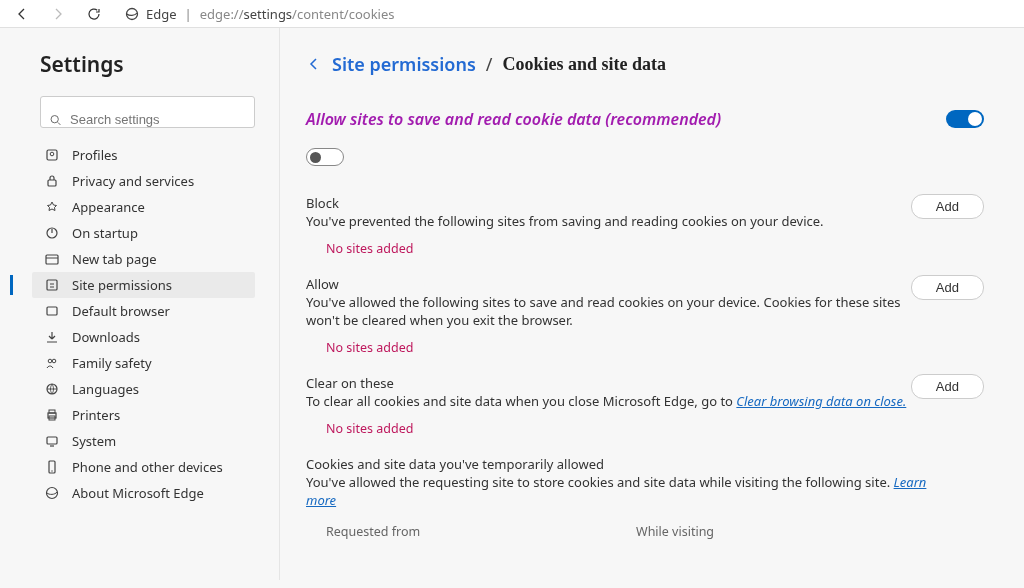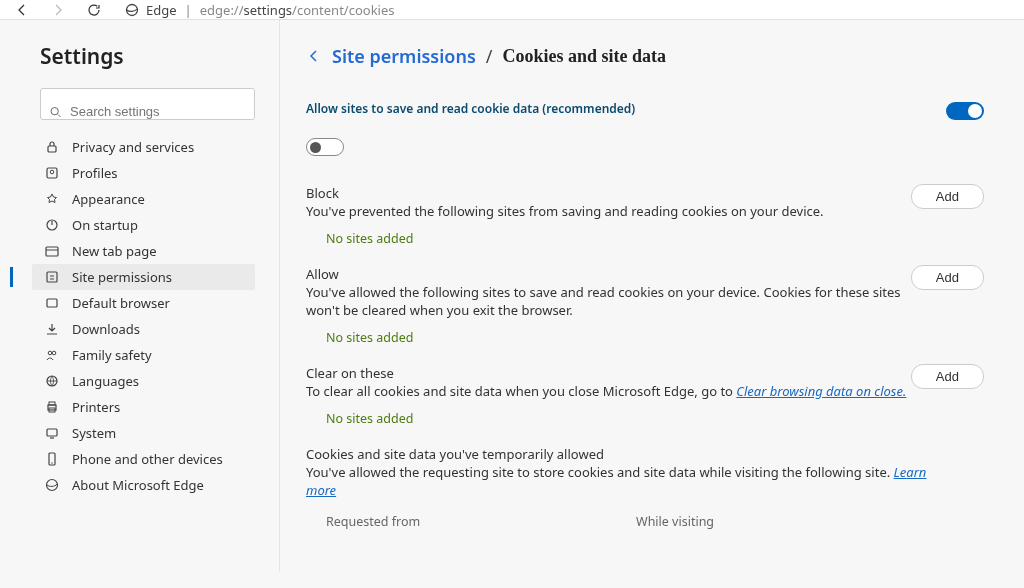--- a/index.html
+++ b/index.html
@@ -1,19 +1,19 @@
 <!DOCTYPE html>
 <html><head>
   <meta charset="utf-8">
   <style>
     * { box-sizing: border-box; margin: 0; padding: 0; }
     body { font-family: "Segoe UI", system-ui, -apple-system, sans-serif; font-size: 13px; color: #333; background: #f7f7f7; width: 1024px; height: 588px; overflow: hidden; }
     
     
-    .chrome { display: flex; align-items: center; height: 20px; background: #fff; border-bottom: 1px solid #e0e0e0; padding: 0 8px; gap: 8px; }
+    .chrome { display: flex; align-items: center; height: 28px; background: #fff; border-bottom: 1px solid #e0e0e0; padding: 0 8px; gap: 8px; }
     .nav-btn { width: 28px; height: 28px; display: flex; align-items: center; justify-content: center; color: #333; border-radius: 3px; }
     .nav-btn.disabled { color: #bbb; }
     .addr-wrap { display: flex; align-items: center; gap: 6px; margin-left: 8px; color: #555; }
     .addr-brand { font-size: 13px; color: #444; }
     .addr-sep { color: #888; margin: 0 2px; }
     .addr-url { color: #888; }
     .addr-url .path { color: #888; }
     
     
     .page { display: flex; height: calc(588px - 36px); }
@@ -30,37 +30,37 @@
     
     .content { flex: 1; padding: 24px 40px 24px 26px; overflow-y: auto; }
     .breadcrumb { display: flex; align-items: center; gap: 10px; margin-bottom: 26px; }
     .bc-back { color: #236ad3; }
     .bc-link { color: #236ad3; font-size: 18px; font-weight: 600; }
     .bc-sep { color: #444; font-size: 18px; }
     .bc-cur { color: #222; font-size: 18px; font-weight: 600; font-family: Liberation Serif, serif; }
     
     .row { display: flex; justify-content: space-between; align-items: flex-start; padding: 6px 0 10px; }
     .row .labels { max-width: 660px; }
-    .row .t1 { font-size: 12px; font-weight: 600; color: #0c4a6e; }
+    .row .t1 { font-size: 16px; font-weight: 600; color: #a21caf; font-style: italic; }
     .row .t2 { font-size: 12px; color: #777; margin-top: 3px; line-height: 1.45; }
     
     .toggle { width: 38px; height: 18px; border-radius: 10px; position: relative; flex-shrink: 0; margin-top: 2px; }
     .toggle.on { background: #0067c0; }
     .toggle.on::after { content:""; position:absolute; right:2px; top:2px; width:14px; height:14px; background:#fff; border-radius:50%; }
     .toggle.off { background: #fff; border:1px solid #888; }
     .toggle.off::after { content:""; position:absolute; left:3px; top:2.5px; width:11px; height:11px; background:#555; border-radius:50%; }
     
     .link-row { display:flex; align-items:center; justify-content:space-between; padding: 14px 0 6px; }
     .link-row .t1 { font-size: 13.5px; font-weight: 600; }
     .chev { color:#666; }
     
     .section { margin-top: 18px; }
     .section-head { display:flex; align-items:flex-start; justify-content:space-between; }
     .section .t2 { max-width: 640px; }
-    .section .empty { font-size: 12.5px; color:#4d7c0f; margin: 10px 0 0 20px; }
+    .section .empty { font-size: 12.5px; color:#be185d; margin: 10px 0 0 20px; }
     .add-btn { border:1px solid #ccc; background:#fff; border-radius:12px; padding: 4px 24px; font-size: 13px; color:#333; align-self: flex-start; }
     
     .inline-link { color:#1669c1; text-decoration: underline; font-style: italic; }
     
     .temp-table { margin-top: 14px; }
     .temp-head { display:flex; color:#666; font-size:12.5px; margin-left: 20px; margin-bottom: 10px;}
     .temp-head .c1 { width: 310px; }
     .temp-head .c2 { flex:1; }
     
     svg { display:block; }
@@ -105,34 +105,34 @@
       <svg width="14" height="14" viewBox="0 0 16 16">
           <circle cx="7" cy="7" r="4.5" stroke="#666" stroke-width="1.2" fill="none"></circle>
           <path d="M11 11l3 3" stroke="#666" stroke-width="1.2"></path>
         </svg>
       <input placeholder="Search settings" style="">
     </div>
     <ul class="nav-list" id="nav-list">
         <li class="nav-item">
           <span class="ico">
             <svg width="16" height="16" viewBox="0 0 16 16">
+              <rect x="3" y="3" width="10" height="10" rx="1.5" stroke="#444" stroke-width="1.2" fill="none"></rect>
+              <circle cx="8" cy="7" r="1.8" stroke="#444" stroke-width="1" fill="none"></circle>
+            </svg>
+          </span>
+          <span>Profiles</span>
+        </li>
+        <li class="nav-item">
+          <span class="ico">
+            <svg width="16" height="16" viewBox="0 0 16 16">
               <rect x="4" y="7" width="8" height="6" rx="1" stroke="#444" stroke-width="1.2" fill="none"></rect>
               <path d="M6 7V5a2 2 0 0 1 4 0v2" stroke="#444" stroke-width="1.2" fill="none"></path>
             </svg>
           </span>
           <span>Privacy and services</span>
-        </li>
-        <li class="nav-item">
-          <span class="ico">
-            <svg width="16" height="16" viewBox="0 0 16 16">
-              <rect x="3" y="3" width="10" height="10" rx="1.5" stroke="#444" stroke-width="1.2" fill="none"></rect>
-              <circle cx="8" cy="7" r="1.8" stroke="#444" stroke-width="1" fill="none"></circle>
-            </svg>
-          </span>
-          <span>Profiles</span>
         </li>
         <li class="nav-item">
           <span class="ico">
             <svg width="16" height="16" viewBox="0 0 16 16">
               <path d="M8 3l1.5 3 3 .5-2 2 .5 3L8 10l-3 1.5.5-3-2-2 3-.5z" stroke="#444" stroke-width="1" fill="none"></path>
             </svg>
           </span>
           <span>Appearance</span>
         </li>
         <li class="nav-item">

